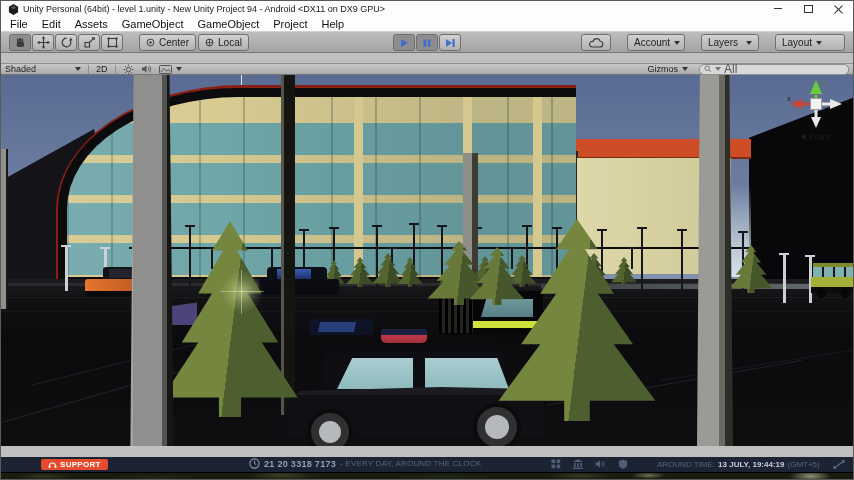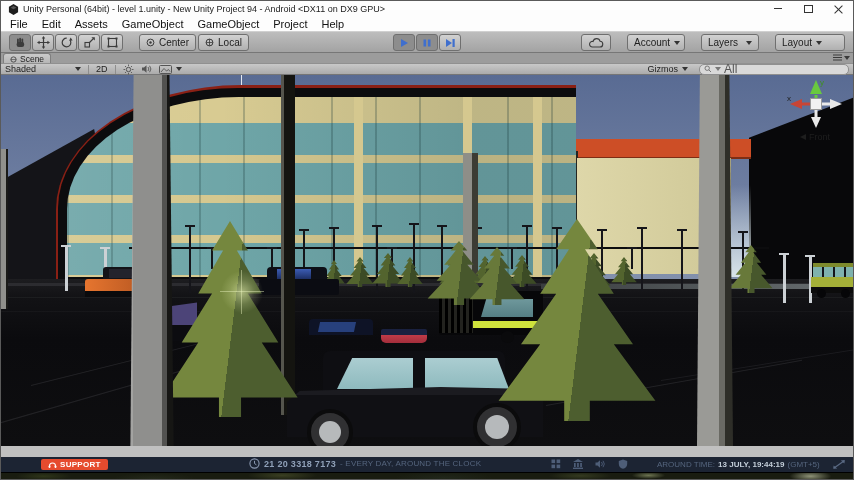--- a/index.html
+++ b/index.html
@@ -225,35 +225,20 @@
         <span>Layers</span>
           <span class="caret"></span>
       </div>
       <div class="ubtn" style="width:70px;justify-content:flex-start">
         <span>Layout</span>
           <span class="caret"></span>
       </div>
     </div>
   </div>
 
-  <div class="tabbar">
-    <div class="tab">
-      <svg width="7" height="7" viewBox="0 0 8 8">
-        <circle cx="4" cy="4" r="3" stroke="#444" fill="none"></circle>
-          <path d="M1 4 h6" stroke="#444" stroke-width=".7"></path>
-      </svg>
-      <span>Scene</span>
-    </div>
-    <div class="panelmenu">
-      <svg width="9" height="7" viewBox="0 0 9 7">
-        <path d="M0 1 h9 M0 3.5 h9 M0 6 h9" stroke="#3a3a3a" stroke-width="1"></path>
-      </svg>
-      <span class="caret" style="border-top-color:#3a3a3a"></span>
-    </div>
-  </div>
 
   <div class="scenebar">
     <div class="dd" style="width:76px;justify-content:space-between">
       <span>Shaded</span>
         <span class="caret"></span>
     </div>
     <div class="vsep"></div>
     <div class="dd">
       <span>2D</span>
     </div>

